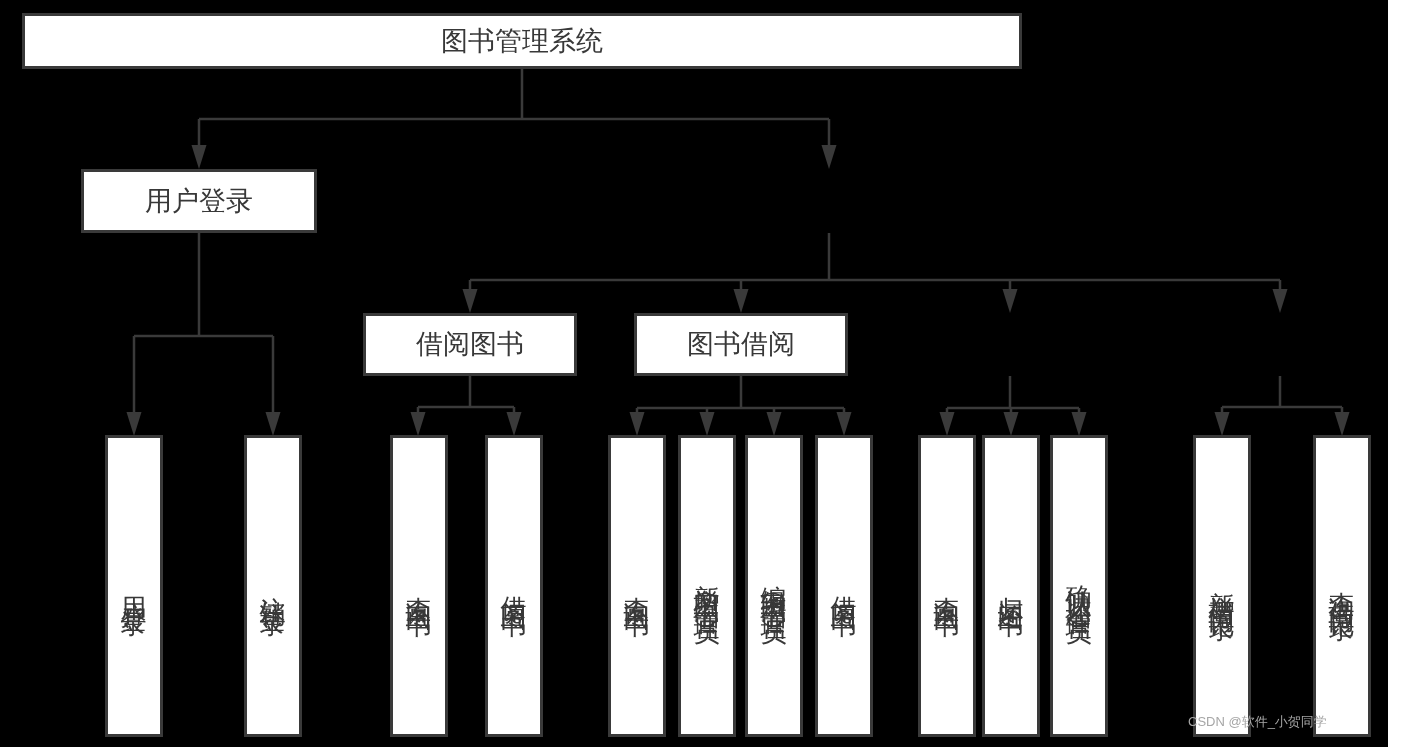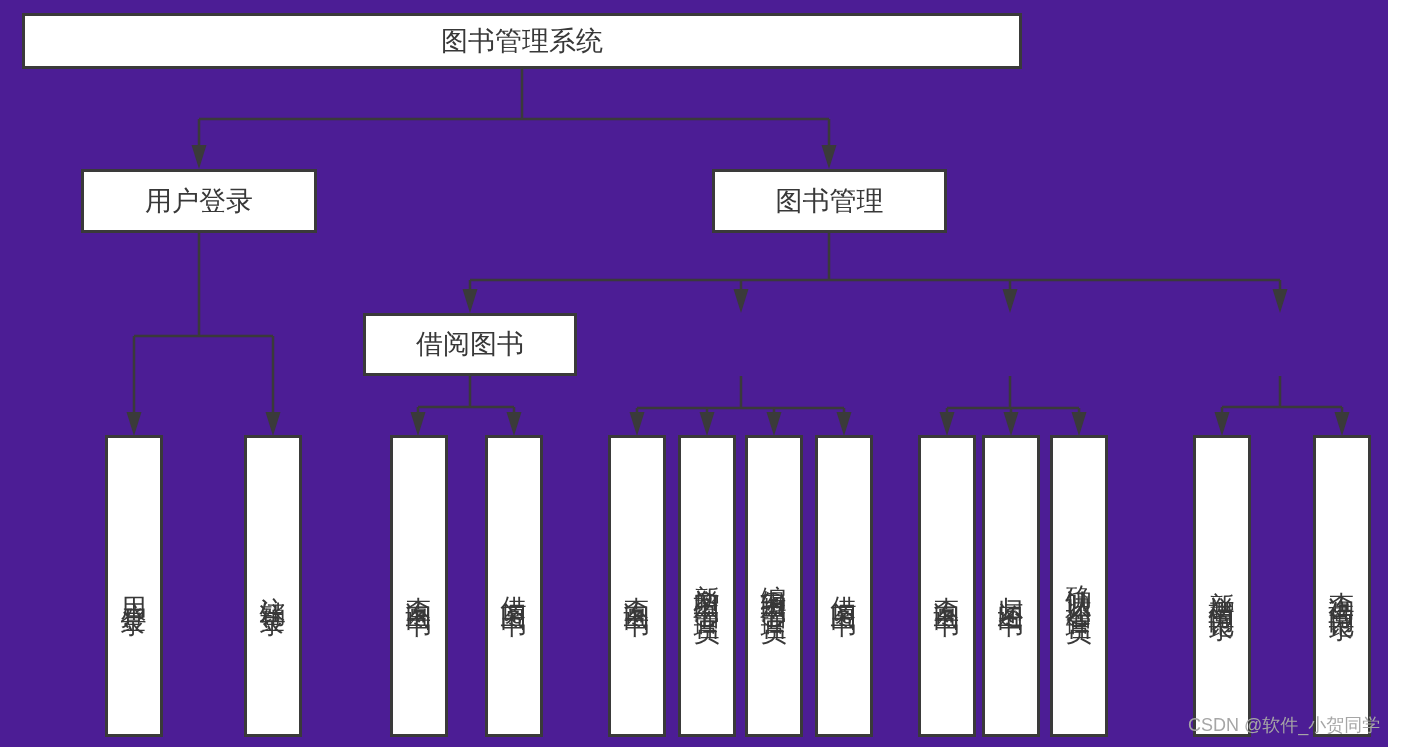--- a/index.html
+++ b/index.html
@@ -1,19 +1,19 @@
 <!DOCTYPE html>
 <html><head>
 <meta charset="utf-8">
 <style>
   html,body{margin:0;padding:0;background:#ffffff;}
   #canvas{
     position:relative;
     width:1388px;height:747px;
-    background:#4c1d95;
+    background:#000000;
     font-family:"Liberation Sans", sans-serif;
     overflow:hidden;
   }
   #connectors{position:absolute;left:0;top:0;}
   .node{
     position:absolute;
     box-sizing:border-box;
     background:#ffffff;
     border:3px solid #3a3a3a;
     display:flex;
@@ -30,21 +30,21 @@
     writing-mode:vertical-rl;
     text-orientation:mixed;
     font-size:26px;
     line-height:1;
     letter-spacing:5px;
   }
   #watermark{
     position:absolute;
     left:1188px;top:714px;
     width:210px;
-    font-size:18px;
+    font-size:13px;
     line-height:1.3;
     color:#a6a6a6;
     white-space:nowrap;
   }
 </style>
 </head>
 <body>
 
 <div id="canvas">
 
@@ -91,26 +91,26 @@
     </g>
   </svg>
 
   <div class="node h" style="left:22px;top:13px;width:1000px;height:56px">
     <span>图书管理系统</span>
   </div>
 
   <div class="node h" style="left:81px;top:169px;width:236px;height:64px">
     <span>用户登录</span>
   </div>
-  <div class="node h" style="left:712px;top:169px;width:235px;height:64px">
-    <span>图书管理</span>
-  </div>
 
   <div class="node h" style="left:363px;top:313px;width:214px;height:63px">
     <span>借阅图书</span>
+  </div>
+  <div class="node h" style="left:634px;top:313px;width:214px;height:63px">
+    <span>图书借阅</span>
   </div>
 
   <div class="node v" style="left:105px;top:435px;width:58px;height:302px">
     <span>用户登录</span>
   </div>
   <div class="node v" style="left:244px;top:435px;width:58px;height:302px">
     <span>注销登录</span>
   </div>
 
   <div class="node v" style="left:390px;top:435px;width:58px;height:302px">

